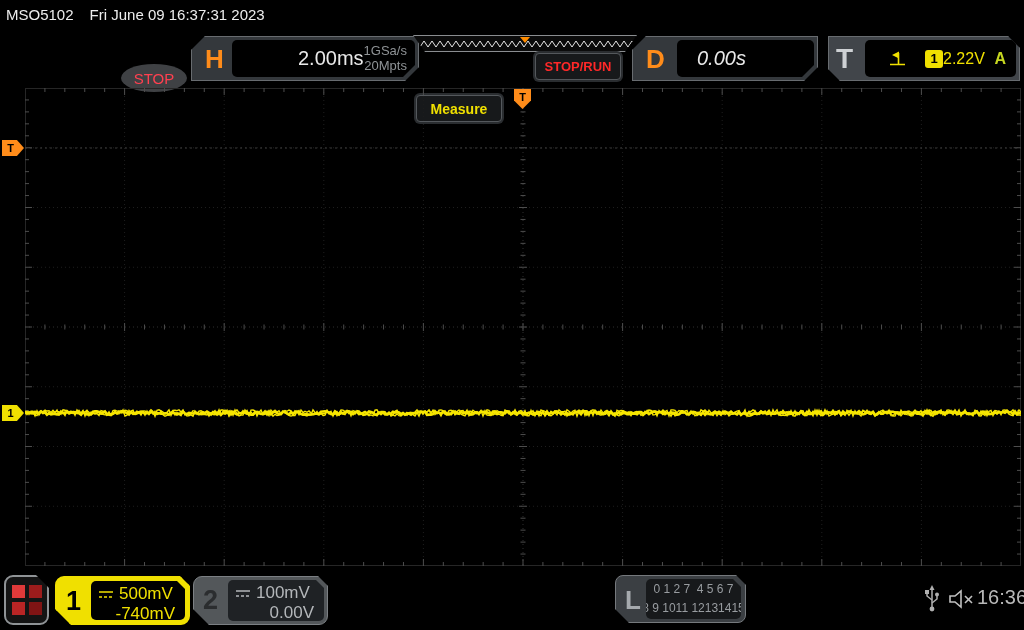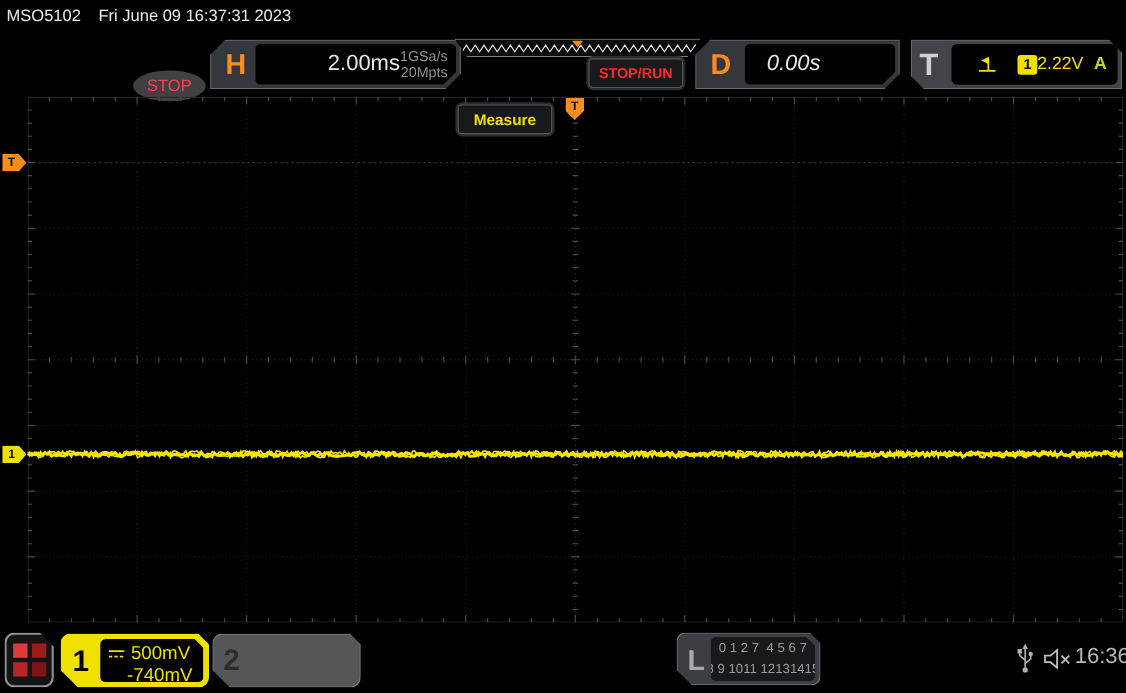--- a/index.html
+++ b/index.html
@@ -505,20 +505,30 @@
           <line x1="1" y1="7" x2="15" y2="7" stroke="#f0e000" stroke-width="1.6" stroke-dasharray="3 2"></line>
         </svg>
         <span>500mV</span>
       </div>
       <div class="ch-row2">-740mV</div>
     </div>
   </div>
 
   <div class="ch-badge" id="ch2-badge">
     <span class="ch-num">2</span>
+    <div class="ch-inner">
+      <div class="ch-row1">
+        <svg class="coup-icon" width="16" height="9">
+          <line x1="1" y1="2" x2="15" y2="2" stroke="#b4b7ba" stroke-width="1.6"></line>
+          <line x1="1" y1="7" x2="15" y2="7" stroke="#b4b7ba" stroke-width="1.6" stroke-dasharray="3 2"></line>
+        </svg>
+        <span>100mV</span>
+      </div>
+      <div class="ch-row2">0.00V</div>
+    </div>
   </div>
 
   <div id="la-box">
     <span class="la-letter">L</span>
     <div class="la-inner">
       <span class="digits">0 1 2 7  4 5 6 7</span>
       <span class="digits">8 9 1011 12131415</span>
     </div>
   </div>
 

